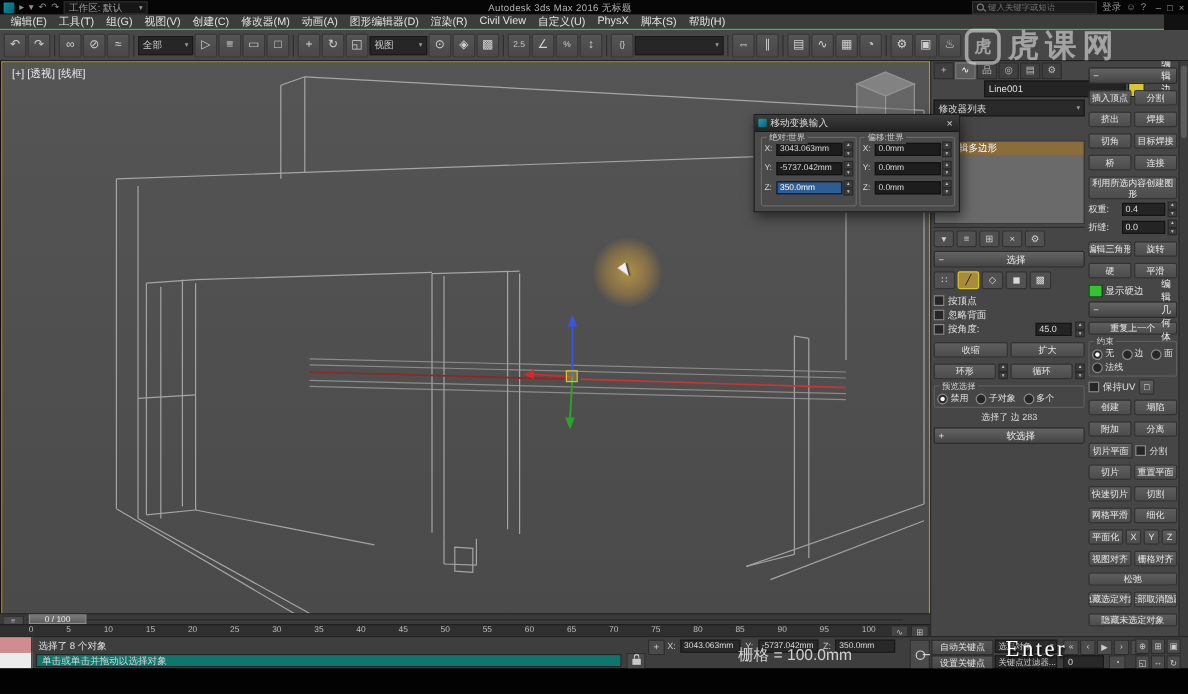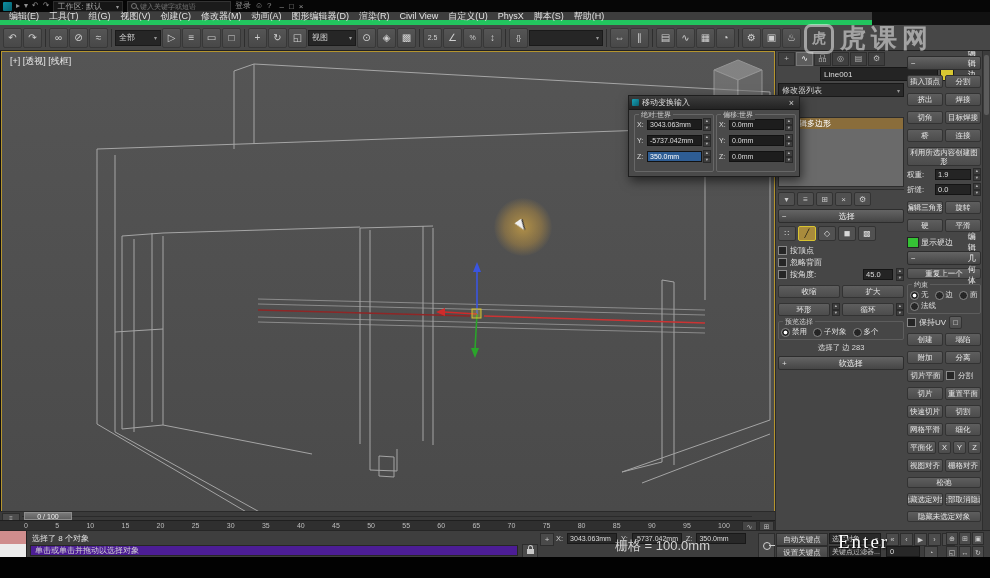--- a/index.html
+++ b/index.html
@@ -15,22 +15,22 @@
            padding:0 3px;color:#9f9f9f;}
   .tb-title{flex:1;text-align:center;color:#b5b5b5;letter-spacing:0.3px;}
   .searchbox{display:flex;align-items:center;background:#1b1b1b;border:1px solid #333;height:9px;width:96px;padding:0 3px;gap:3px;}
   .searchbox input{background:transparent;border:none;outline:none;color:#9a9a9a;font-size:7px;width:80px;padding:0;
                    font-family:"Liberation Sans","DejaVu Sans",sans-serif;}
   .mag{width:4px;height:4px;border:1px solid #777;border-radius:50%;position:relative;flex:0 0 auto;}
   .mag:after{content:"";position:absolute;left:4px;top:4px;width:3px;height:1px;background:#777;transform:rotate(45deg);}
   .winbtns{display:flex;gap:5px;margin-left:4px;}
   .winbtns span{color:#9a9a9a;}
   
-  .menubar{position:absolute;left:0;top:12px;width:872px;height:13px;background:#3d3d3d;display:flex;
-           align-items:center;font-size:9px;color:#e2e2e2;border-bottom:5px solid #22c55e;padding-left:4px;box-sizing:border-box;}
+  .menubar{position:absolute;left:0;top:12px;width:970px;height:13px;background:#3d3d3d;display:flex;
+           align-items:flex-start;font-size:9px;color:#e2e2e2;border-bottom:1px solid #22c55e;padding-left:4px;box-sizing:border-box;}
   .mi{padding:0 5px;white-space:nowrap;}
   
   .toolbar{position:absolute;left:0;top:25px;width:990px;height:26px;background:#474747;display:flex;
            align-items:center;gap:1px;padding:0 3px;box-sizing:border-box;border-bottom:1px solid #222;}
   .tbtn{width:17px;height:18px;background:linear-gradient(#555,#484848);border:1px solid #383838;border-radius:2px;
         color:#cfcfcf;font-size:10px;display:flex;align-items:center;justify-content:center;flex:0 0 auto;overflow:hidden;}
   .tsep{width:1px;height:18px;background:#2e2e2e;margin:0 2px;flex:0 0 auto;}
   .tcombo{height:14px;background:#262626;border:1px solid #1a1a1a;color:#ccc;font-size:8px;display:flex;
           align-items:center;padding:0 3px;gap:3px;flex:0 0 auto;justify-content:space-between;}
   .tcarrow{font-size:6px;color:#999;}
@@ -135,21 +135,21 @@
   .ticks{position:absolute;left:24px;top:1px;width:706px;display:flex;justify-content:space-between;font-size:7px;color:#bdbdbd;}
   .tb-extra{position:absolute;left:742px;top:0;display:flex;gap:2px;}
   .tb-extra span{width:13px;height:9px;background:#454545;border:1px solid #2a2a2a;color:#bbb;font-size:7px;
                  display:flex;align-items:center;justify-content:center;}
   
   .statusbar{position:absolute;left:0;top:530px;width:990px;height:27px;background:#3e3e3e;border-top:1px solid #262626;
              font-size:8px;box-sizing:border-box;}
   .lst-top{position:absolute;left:0;top:0;width:26px;height:13px;background:#cf8d8d;border-right:1px solid #222;border-bottom:1px solid #555;}
   .lst-bot{position:absolute;left:0;top:13px;width:26px;height:13px;background:#ececec;border-right:1px solid #222;}
   .stat-line{position:absolute;left:32px;top:2px;color:#e2e2e2;}
-  .prompt-box{position:absolute;left:30px;top:14px;width:488px;height:11px;background:#4c1d95;border:1px solid #262626;
+  .prompt-box{position:absolute;left:30px;top:14px;width:488px;height:11px;background:#0f766e;border:1px solid #262626;
               color:#d6d6d6;display:flex;align-items:center;padding:0 4px;box-sizing:border-box;}
   .lockbtn{position:absolute;left:522px;top:13px;width:14px;height:13px;background:#4a4a4a;border:1px solid #2d2d2d;
            display:flex;align-items:center;justify-content:center;}
   .padlock{width:7px;height:5px;background:#c9c9c9;position:relative;display:inline-block;}
   .padlock:before{content:"";position:absolute;left:1px;top:-4px;width:3px;height:4px;border:1px solid #c9c9c9;
                   border-bottom:none;border-radius:3px 3px 0 0;}
   .xytoggle{position:absolute;left:540px;top:2px;width:12px;height:11px;background:#4a4a4a;border:1px solid #2d2d2d;
             color:#ccc;font-size:8px;display:flex;align-items:center;justify-content:center;}
   .coords{position:absolute;left:556px;top:2px;display:flex;gap:4px;align-items:center;}
   .clab{font-size:7.5px;color:#ccc;}
@@ -188,20 +188,21 @@
     <span id="quickicons" style="display:flex;gap:4px;">
         <span class="qbtn">▸</span>
         <span class="qbtn">▾</span>
         <span class="qbtn">↶</span>
         <span class="qbtn">↷</span>
       </span>
     <span class="wscombo">
       <span>工作区: 默认</span>
       <span class="tcarrow">▾</span>
     </span>
+    <span class="tb-title">Autodesk 3ds Max 2016  无标题</span>
     <span class="searchbox">
       <span class="mag"></span>
       <input placeholder="键入关键字或短语" style="">
     </span>
     <span class="qbtn">登录</span>
     <span class="qbtn">☺</span>
     <span class="qbtn">?</span>
     <span class="winbtns" id="winbtns">
         <span>–</span>
         <span>□</span>
@@ -462,21 +463,21 @@
           <span class="pbtn">切角</span>
           <span class="pbtn">目标焊接</span>
         </div>
         <div class="prow">
           <span class="pbtn">桥</span>
           <span class="pbtn">连接</span>
         </div>
         <div class="pbtn full tall">利用所选内容创建图形</div>
         <div class="srow">
           <span class="slab">权重:</span>
-          <span class="sfield">1.9</span>
+          <span class="sfield">0.4</span>
           <span class="spin">
             <i>▴</i>
             <i>▾</i>
           </span>
         </div>
         <div class="srow">
           <span class="slab">折缝:</span>
           <span class="sfield">0.0</span>
           <span class="spin">
             <i>▴</i>

